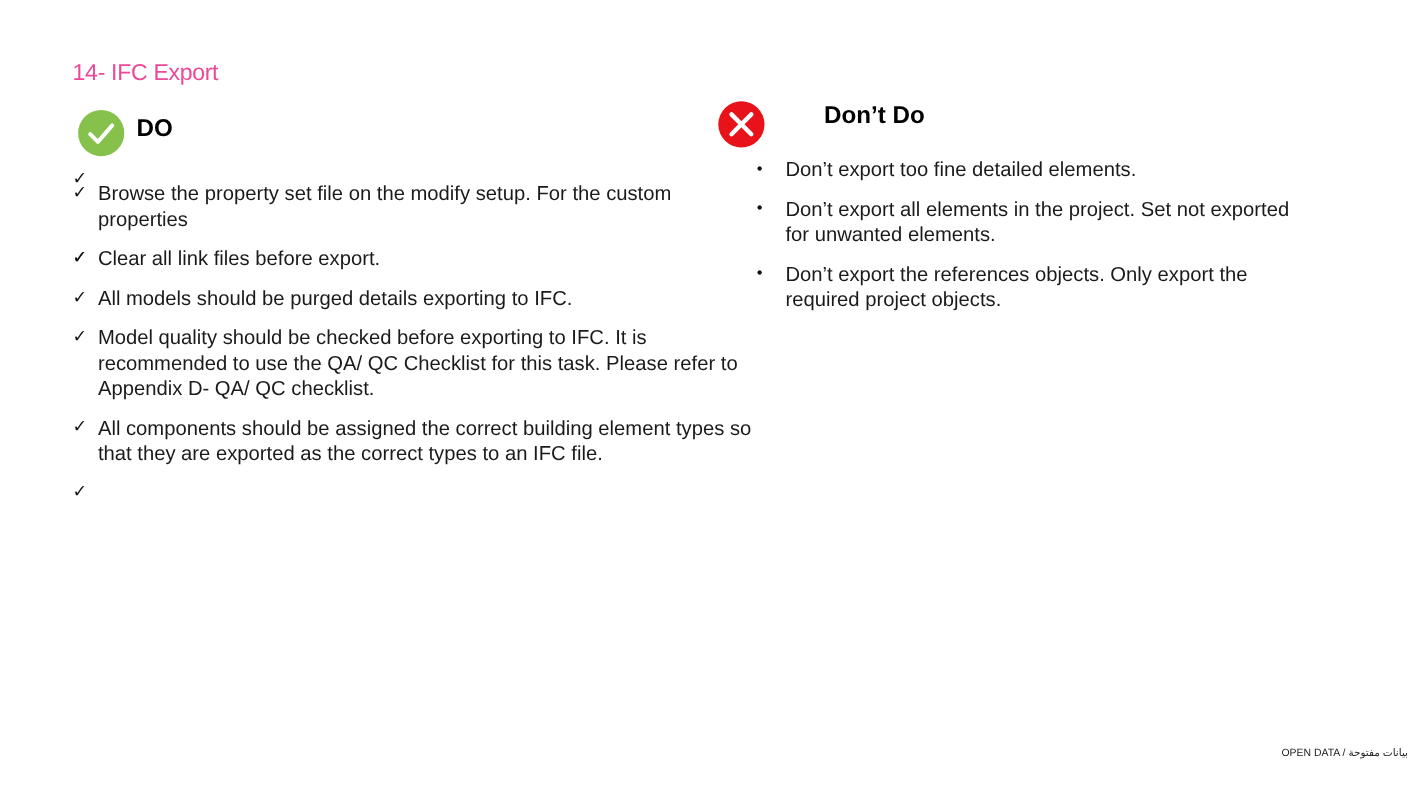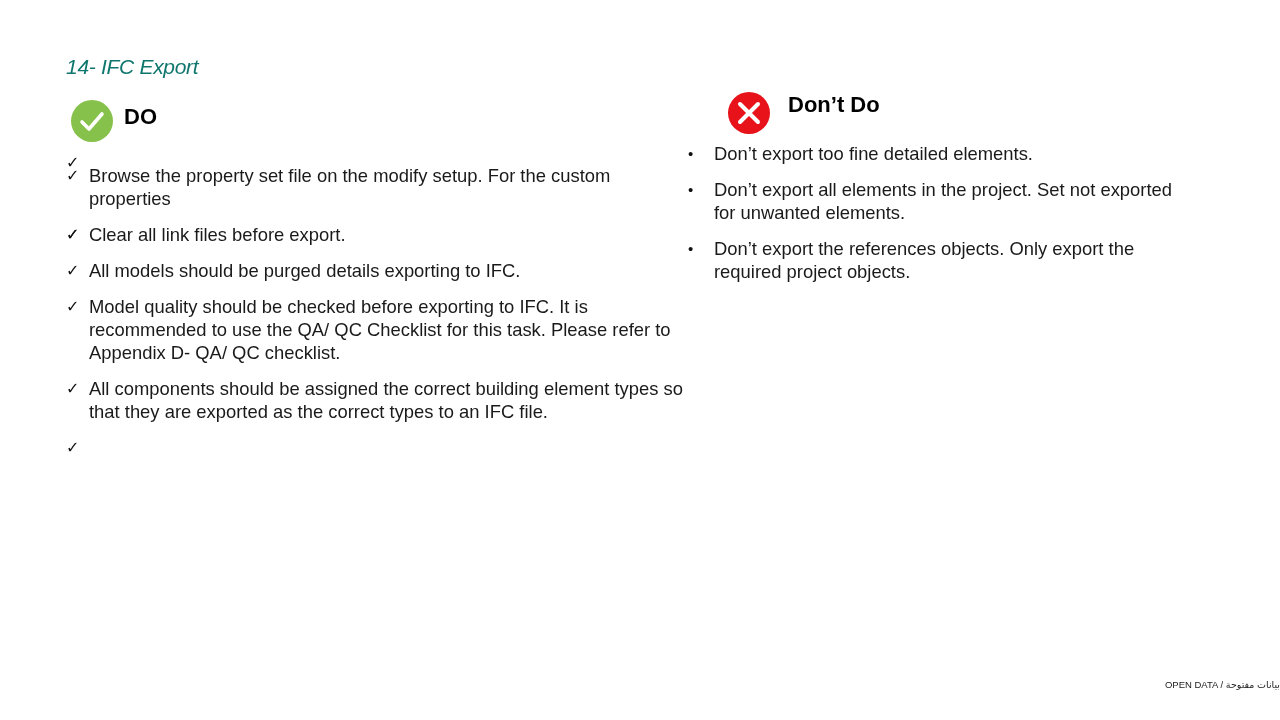--- a/index.html
+++ b/index.html
@@ -1,25 +1,25 @@
 <!DOCTYPE html>
 <html><head>
   <meta charset="utf-8">
   <style>
     html, body { margin: 0; padding: 0; }
     body {
       width: 1280px; height: 720px; background: #ffffff; position: relative; overflow: hidden;
       font-family: "Liberation Sans", "DejaVu Sans", sans-serif; color: #1a1a1a;
     }
     .title {
-      position: absolute; left: 66px; top: 55px; font-size: 21px; color: #0f766e; letter-spacing: -0.3px; font-style: italic;
+      position: absolute; left: 66px; top: 55px; font-size: 21px; color: #ec4899; letter-spacing: -0.3px;
     }
     .section-head { position: absolute; display: flex; align-items: flex-start; }
     .do-head { left: 71px; top: 100px; }
-    .dont-head { left: 728px; top: 92px; }
+    .dont-head { left: 653px; top: 92px; gap: 36px; }
     .circle-icon { width: 42px; height: 42px; border-radius: 50%; display: flex; align-items: center; justify-content: center; }
     .circle-icon.green { background: #8bc34a; background: #86c24b; }
     .circle-icon.red { background: #e8121b; }
     .head-label { font-weight: bold; font-size: 22px; color: #000; }
     .do-head .head-label { margin-left: 11px; margin-top: 4px; }
     .dont-head .head-label { margin-left: 18px; }
 
     .list { position: absolute; margin: 0; padding: 0; list-style: none; font-size: 18.4px; line-height: 23px; color: #1a1a1a; }
     .do-list { left: 66px; top: 151px; width: 620px; }
     .dont-list { left: 686px; top: 142px; width: 500px; }

